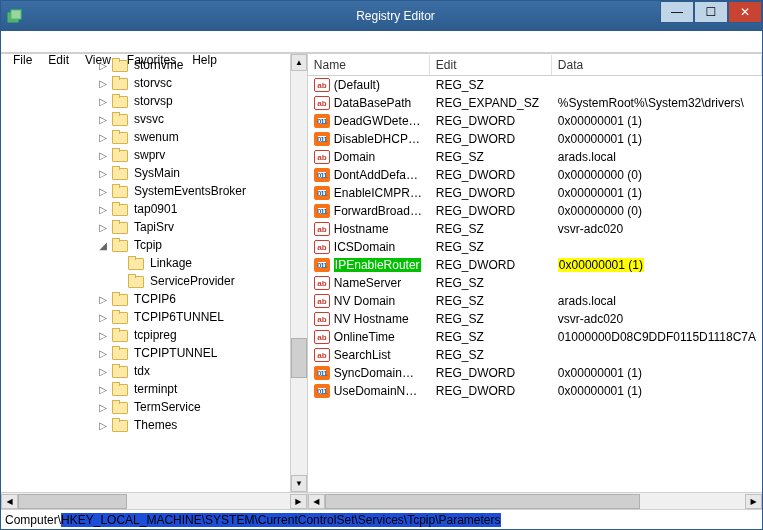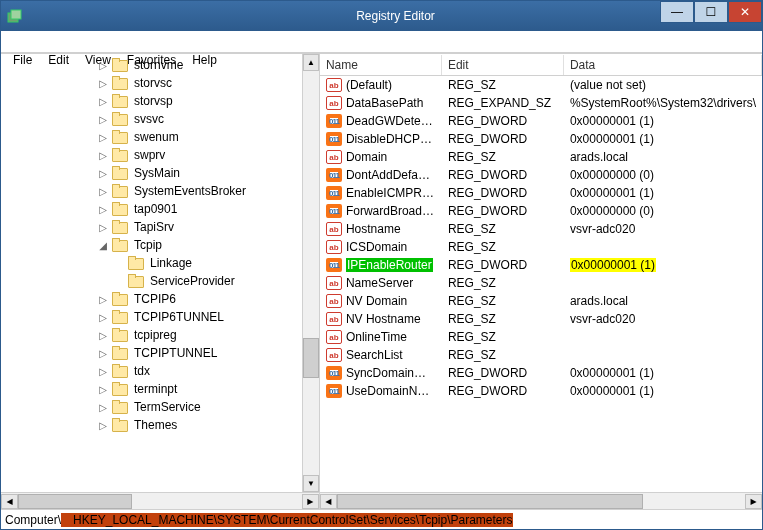--- a/index.html
+++ b/index.html
@@ -37,21 +37,21 @@
 .valicon.bin { background:#fff; border:4px solid #f97316; color:#3b6ea5; letter-spacing:-1px; }
 .name-cell { display:flex; align-items:center; width:122px; }
 .name-cell .nm { overflow:hidden; text-overflow: ellipsis; }
 .hlname { background:#00c000; color:#fff; padding:0 1px; }
 .hldata { background:#ffff00; padding:0 1px; }
 .hscroll { height: 17px; background:#f0f0f0; border-top:1px solid #d0d0d0; display:flex; align-items:center; position:relative; }
 .hscroll .arrow { width:17px; height:15px; background:#e8e8e8; border:1px solid #c0c0c0; display:flex; align-items:center; justify-content:center; font-size:8px; }
 .hscroll .track { flex:1; height:15px; position:relative; }
 .hscroll .thumb { position:absolute; height:15px; background:#cfcfcf; border:1px solid #b0b0b0; }
 .statusbar { height: 20px; border-top:1px solid #d0d0d0; padding: 2px 4px; display:flex; align-items:center; white-space:nowrap; overflow:hidden; }
-.statusbar .hl { background:#c2410c;padding-left:12px; }
+.statusbar .hl { background:#1d4ed8; }
 .vscroll { width:17px; background:#f0f0f0; border-left:1px solid #d0d0d0; position:absolute; right:0; top:0; bottom:0; display:flex; flex-direction:column; }
 .vscroll .arrow { height:17px; background:#e8e8e8; border:1px solid #c0c0c0; display:flex; align-items:center; justify-content:center; font-size:8px; }
 .vscroll .track { flex:1; position:relative; }
 .vscroll .thumb { position:absolute; left:0; right:0; background:#cfcfcf; border:1px solid #b0b0b0; }
 </style>
 </head>
 <body>
 
 <div class="window">
   <div class="titlebar">
@@ -211,21 +211,20 @@
         <div class="col-data">Data</div>
       </div>
       <div class="scroll">
         <div class="list-body" id="list">
             <div class="list-row">
               <div class="name-cell">
                 <span class="valicon ab">ab</span>
                 <span class="nm">(Default)</span>
               </div>
               <div class="col-type">REG_SZ</div>
-              <div class="col-data">(value not set)</div>
             </div>
             <div class="list-row">
               <div class="name-cell">
                 <span class="valicon ab">ab</span>
                 <span class="nm">DataBasePath</span>
               </div>
               <div class="col-type">REG_EXPAND_SZ</div>
               <div class="col-data">%SystemRoot%\System32\drivers\</div>
             </div>
             <div class="list-row">
@@ -322,20 +321,21 @@
               </div>
               <div class="col-type">REG_SZ</div>
               <div class="col-data">vsvr-adc020</div>
             </div>
             <div class="list-row">
               <div class="name-cell">
                 <span class="valicon ab">ab</span>
                 <span class="nm">OnlineTime</span>
               </div>
               <div class="col-type">REG_SZ</div>
+              <div class="col-data">01000000D08C9DDF0115D1118C7A</div>
             </div>
             <div class="list-row">
               <div class="name-cell">
                 <span class="valicon ab">ab</span>
                 <span class="nm">SearchList</span>
               </div>
               <div class="col-type">REG_SZ</div>
               <div class="col-data"></div>
             </div>
             <div class="list-row">

